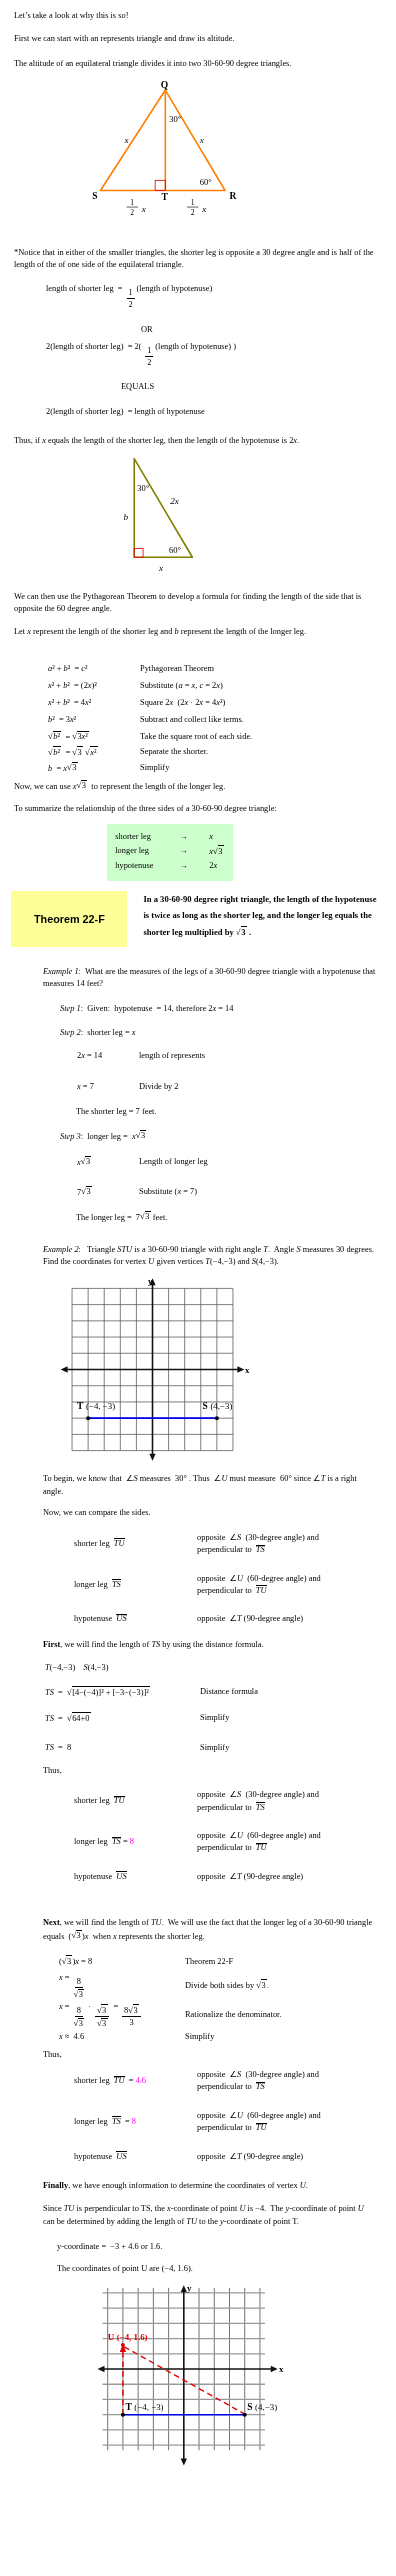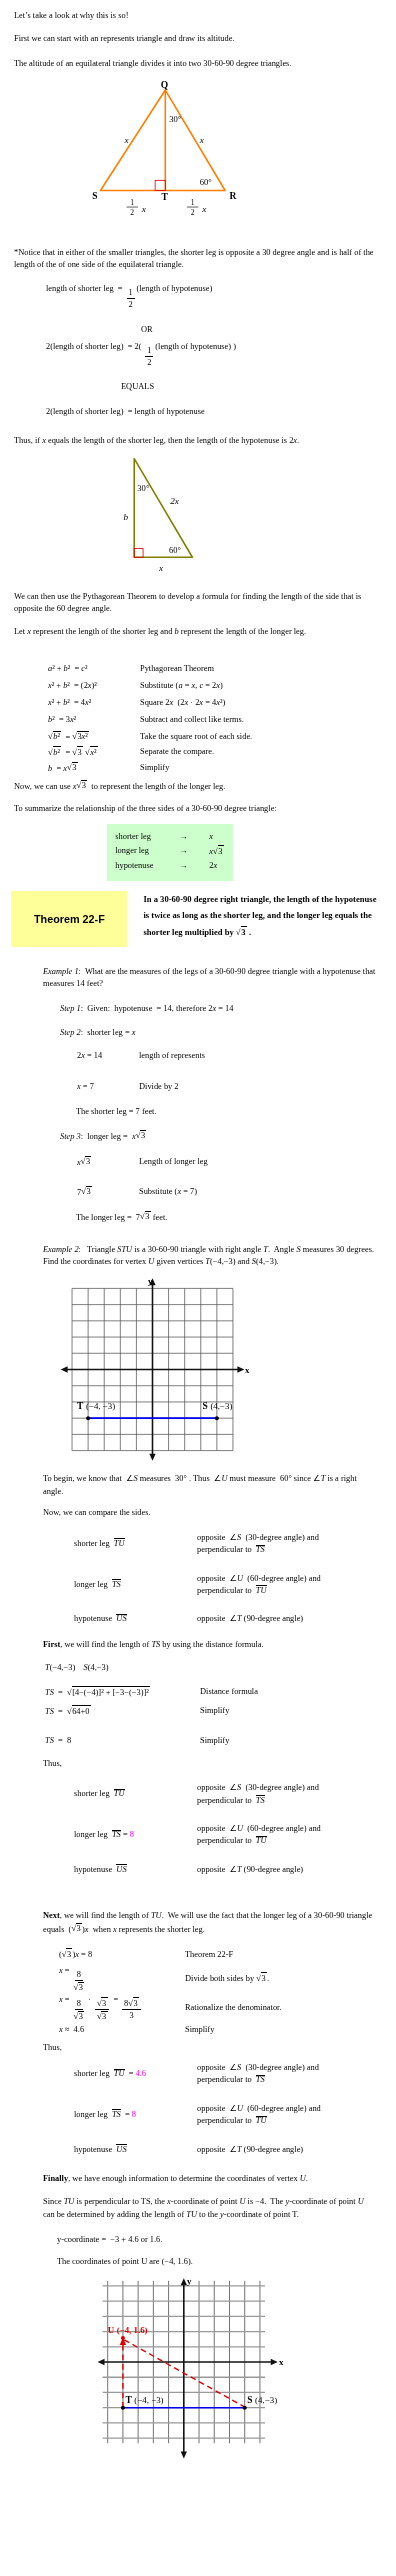--- a/index.html
+++ b/index.html
@@ -103,21 +103,21 @@
 
   <p class="p" style="margin-top:14.6px">We can then use the Pythagorean Theorem to develop a formula for finding the length of the side that is opposite the 60 degree angle.</p>
   <p class="p" style="margin-top:10.2px">Let <span class="it">x</span> represent the length of the shorter leg and <span class="it">b</span> represent the length of the longer leg.</p>
 
   <div style="margin-top:25px">
     <div class="row dev" style="margin-bottom:4.4px"><div class="c1"><span class="it">a</span>² + <span class="it">b</span>²  = <span class="it">c</span>²</div><div>Pythagorean Theorem</div></div>
     <div class="row dev" style="margin-bottom:4.4px"><div class="c1"><span class="it">x</span>² + <span class="it">b</span>²  = (2<span class="it">x</span>)²</div><div>Substitute (<span class="it">a</span> = <span class="it">x</span>, <span class="it">c</span> = 2<span class="it">x</span>)</div></div>
     <div class="row dev" style="margin-bottom:4.4px"><div class="c1"><span class="it">x</span>² + <span class="it">b</span>²  = 4<span class="it">x</span>²</div><div>Square 2<span class="it">x</span>  (2<span class="it">x</span> · 2<span class="it">x</span> = 4<span class="it">x</span>²)</div></div>
     <div class="row dev" style="margin-bottom:4.4px"><div class="c1"><span class="it">b</span>²  = 3<span class="it">x</span>²</div><div>Subtract and collect like terms.</div></div>
     <div class="row dev" style="margin-bottom:2.5px"><div class="c1"><span class="sqrt">√<span class="rad"><span class="it">b</span>²</span></span>  = <span class="sqrt">√<span class="rad">3<span class="it">x</span>²</span></span></div><div>Take the square root of each side.</div></div>
-    <div class="row dev" style="margin-bottom:2.5px"><div class="c1"><span class="sqrt">√<span class="rad"><span class="it">b</span>²</span></span>  = <span class="sqrt">√<span class="rad">3</span></span> <span class="sqrt">√<span class="rad"><span class="it">x</span>²</span></span></div><div>Separate the compare.</div></div>
+    <div class="row dev" style="margin-bottom:2.5px"><div class="c1"><span class="sqrt">√<span class="rad"><span class="it">b</span>²</span></span>  = <span class="sqrt">√<span class="rad">3</span></span> <span class="sqrt">√<span class="rad"><span class="it">x</span>²</span></span></div><div>Separate the shorter.</div></div>
     <div class="row dev"><div class="c1"><span class="it">b</span>  = <span class="it">x</span><span class="sqrt">√<span class="rad">3</span></span></div><div>Simplify</div></div>
   </div>
 
   <p class="p" style="margin-top:5.1px">Now, we can use <span class="it">x</span><span class="sqrt">√<span class="rad">3</span></span>  to represent the length of the longer leg.</p>
   <p class="p" style="margin-top:10.2px">To summarize the relationship of the three sides of a 30-60-90 degree triangle:</p>
 
   <div class="sumbox">
     <div class="sumrow">
         <span class="sname">shorter leg</span>
         <span class="sarr">→</span>
@@ -203,21 +203,21 @@
   <div style="margin-top:12px">
     <div class="row cmp" style="margin-bottom:16px"><div class="c1">shorter leg  <span class="ov"><span class="it">TU</span></span></div><div><div>opposite  ∠<span class="it">S</span>  (30-degree angle) and</div><div>perpendicular to  <span class="ov"><span class="it">TS</span></span></div></div></div>
     <div class="row cmp" style="margin-bottom:16px"><div class="c1">longer leg  <span class="ov"><span class="it">TS</span></span></div><div><div>opposite  ∠<span class="it">U</span>  (60-degree angle) and</div><div>perpendicular to  <span class="ov"><span class="it">TU</span></span></div></div></div>
     <div class="row cmp"><div class="c1">hypotenuse  <span class="ov"><span class="it">US</span></span></div><div><div>opposite  ∠<span class="it">T</span> (90-degree angle)</div></div></div>
   </div>
 
   <p class="p exp" style="margin-top:13.3px;margin-left:43px"><span class="bd">First</span>, we will find the length of <span class="it">TS</span> by using the distance formula.</p>
   <div class="ind" style="margin:10.8px 0 0 45px"><span class="it">T</span>(−4,−3)    <span class="it">S</span>(4,−3)</div>
 
   <div style="margin-top:11.4px">
-    <div class="row dist" style="margin-bottom:6px"><div class="c1"><span class="it">TS</span>  =  <span class="sqrt">√<span class="rad">[4−(−4)]² + [−3−(−3)]²</span></span></div><div>Distance formula</div></div>
+    <div class="row dist" style="margin-bottom:13px"><div class="c1"><span class="it">TS</span>  =  <span class="sqrt">√<span class="rad">[4−(−4)]² + [−3−(−3)]²</span></span></div><div>Distance formula</div></div>
     <div class="row dist" style="margin-bottom:17px"><div class="c1"><span class="it">TS</span>  =  <span class="sqrt">√<span class="rad">64+0</span></span></div><div>Simplify</div></div>
     <div class="row dist"><div class="c1"><span class="it">TS</span>  =  8</div><div>Simplify</div></div>
   </div>
 
   <p class="p exp" style="margin-top:10.2px;margin-left:43px">Thus,</p>
 
   <div style="margin-top:12px">
     <div class="row cmp" style="margin-bottom:16px"><div class="c1">shorter leg  <span class="ov"><span class="it">TU</span></span></div><div><div>opposite  ∠<span class="it">S</span>  (30-degree angle) and</div><div>perpendicular to  <span class="ov"><span class="it">TS</span></span></div></div></div>
     <div class="row cmp" style="margin-bottom:16px"><div class="c1">longer leg  <span class="ov"><span class="it">TS</span></span> = <span class="mg">8</span></div><div><div>opposite  ∠<span class="it">U</span>  (60-degree angle) and</div><div>perpendicular to  <span class="ov"><span class="it">TU</span></span></div></div></div>
     <div class="row cmp"><div class="c1">hypotenuse  <span class="ov"><span class="it">US</span></span></div><div><div>opposite  ∠<span class="it">T</span> (90-degree angle)</div></div></div>

